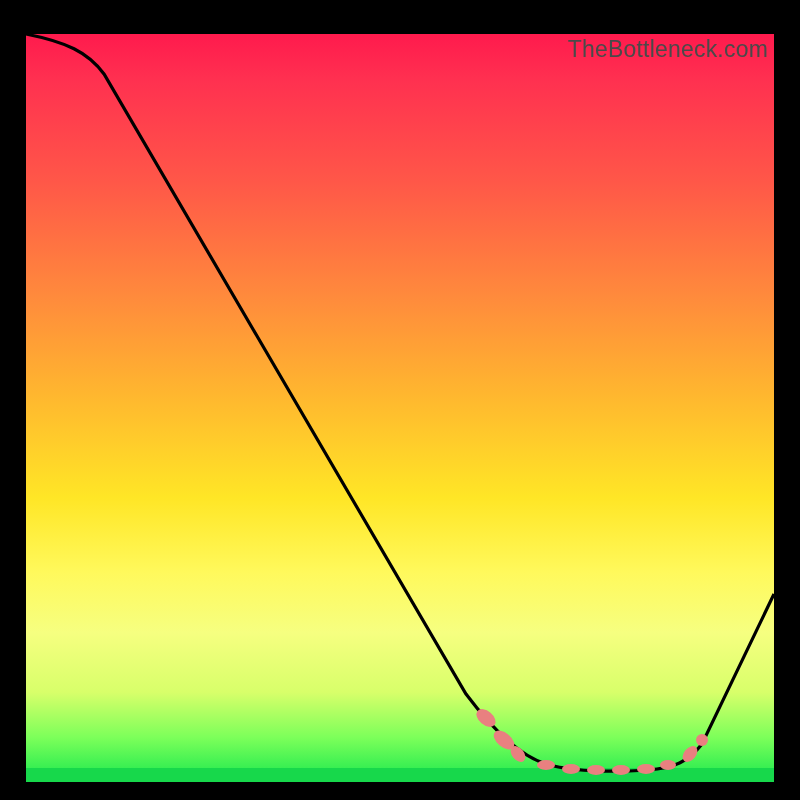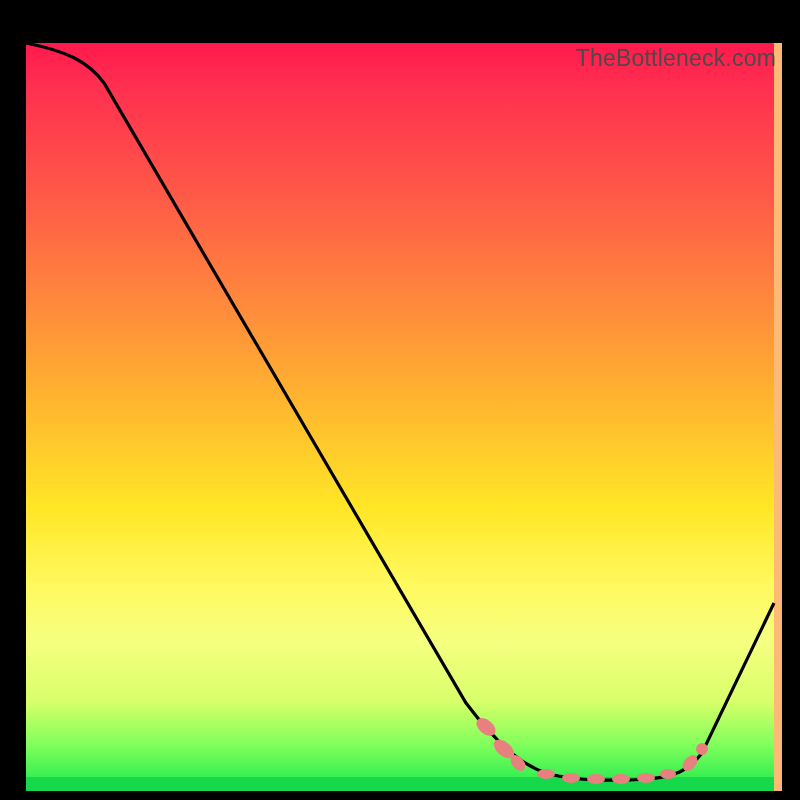--- a/index.html
+++ b/index.html
@@ -7,25 +7,24 @@
     padding: 0;
     width: 800px;
     height: 800px;
     background: #000;
     overflow: hidden;
     font-family: Arial, Helvetica, sans-serif;
   }
   .frame {
     position: absolute;
     left: 26px;
-    top: 43px;
+    top: 34px;
     width: 748px;
     height: 748px;
-    background: #fdba74;
-    padding-left: 8px;
+    background: #fef9c3;
   }
   .plot-area {
     position: absolute;
     left: 0;
     top: 0;
     width: 748px;
     height: 748px;
     
     background: linear-gradient(to bottom,
       #ff1a4d 0%,

